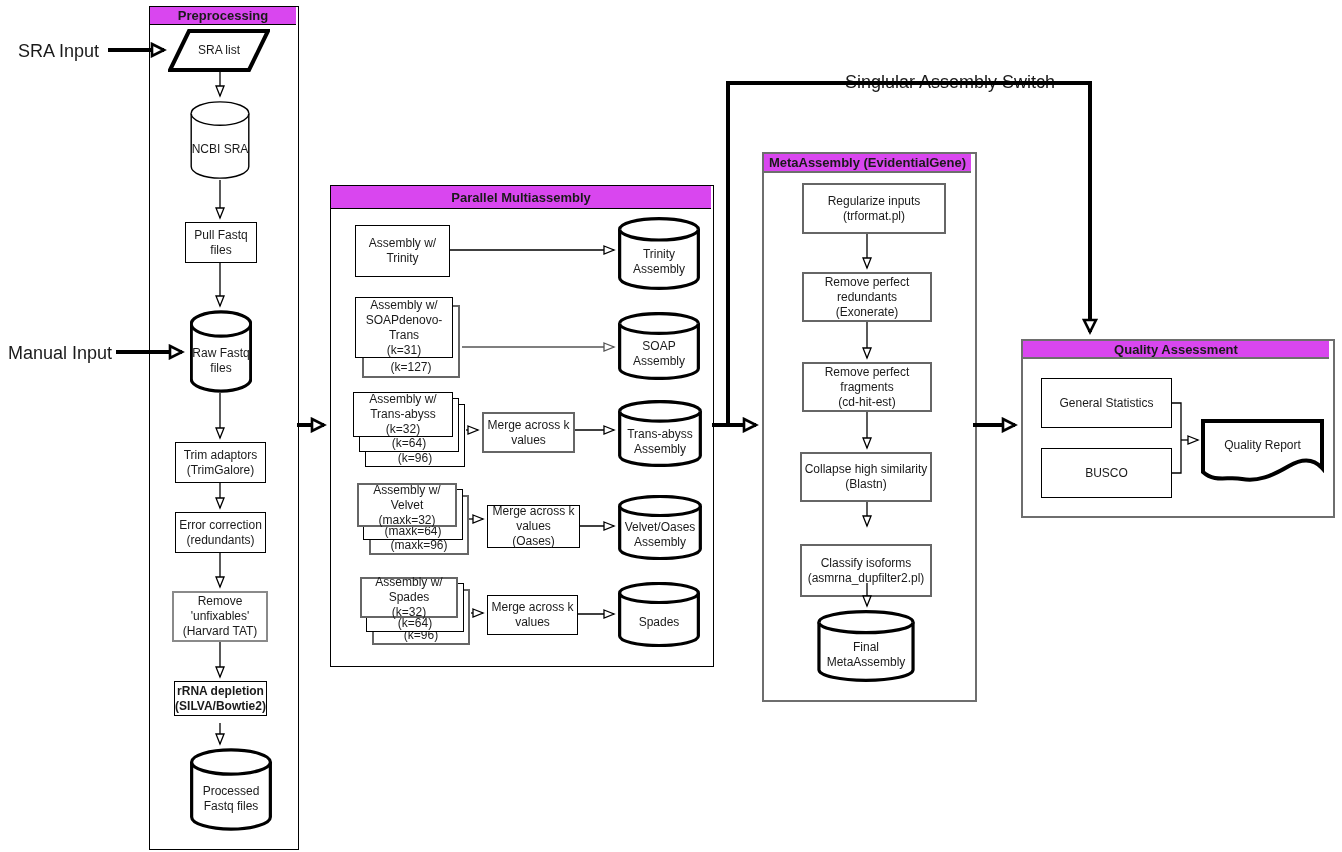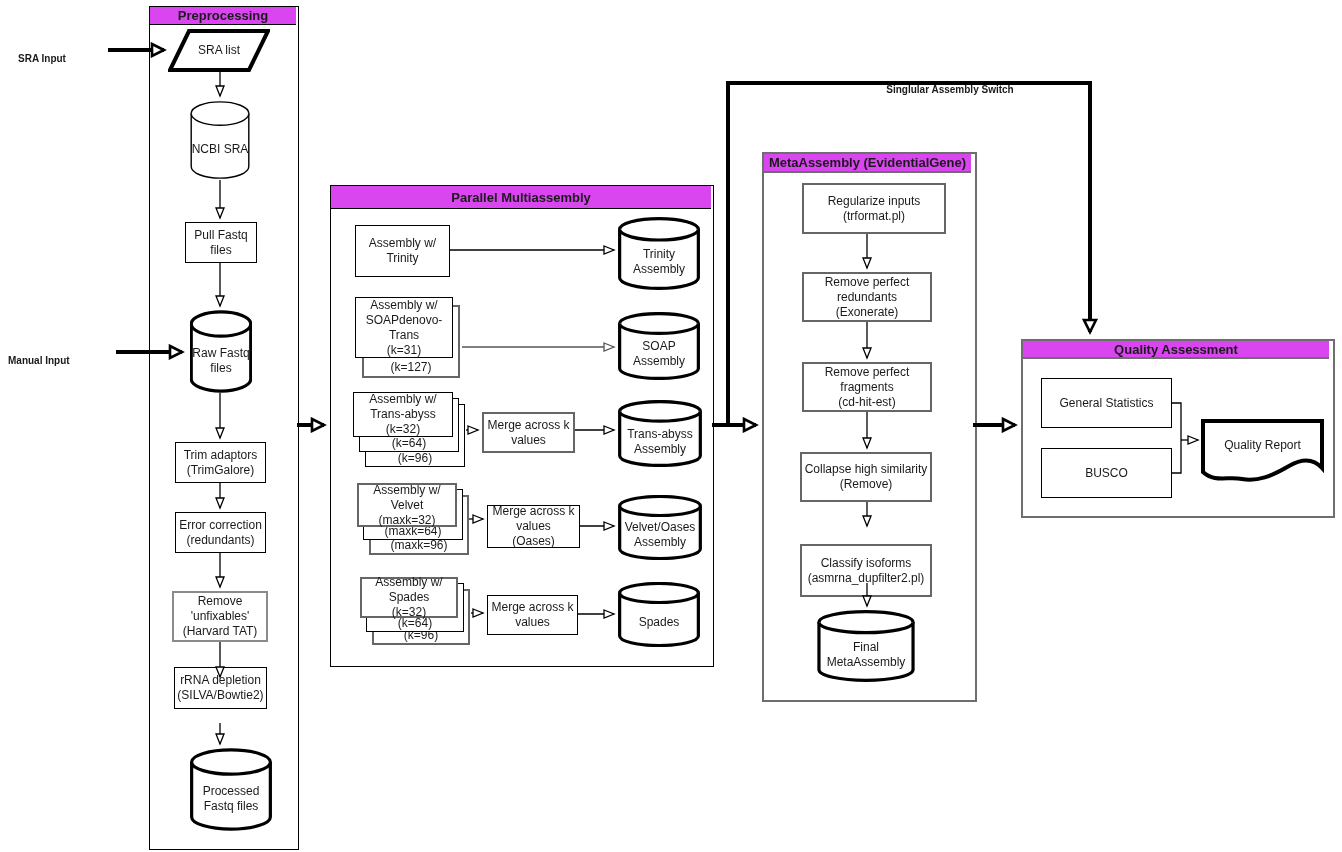--- a/index.html
+++ b/index.html
@@ -11,21 +11,21 @@
                font-weight:bold;font-size:13px;border-bottom:1px solid #000;box-sizing:border-box;
                background:#d946ef;}
   .node-box{position:absolute;background:#fff;border:1px solid #000;display:flex;align-items:center;
             justify-content:center;text-align:center;font-size:12px;line-height:1.25;
             white-space:pre-line;box-sizing:border-box;}
   .node-box.grayb{border:2px solid #666;}
   .strip{position:absolute;background:#fff;border:1px solid #000;display:flex;align-items:flex-end;
          justify-content:center;text-align:center;font-size:12px;box-sizing:border-box;
          padding-bottom:0px;line-height:15px;}
   .strip.grayb{border:2px solid #666;}
-  .ext-label{position:absolute;font-weight:bold;font-size:10px;white-space:nowrap;margin-top:12px;}
+  .ext-label{position:absolute;font-weight:normal;font-size:18px;white-space:nowrap;}
   .cyl{position:absolute;}
   .cyl svg{position:absolute;left:0;top:0;width:100%;height:100%;}
   .cyl path{fill:#fff;stroke:#000;vector-effect:non-scaling-stroke;}
   .cyl.bold path{stroke-width:3.2px;}
   .cyl.thin path{stroke-width:1.4px;}
   .cyl .cyl-label{position:absolute;left:0;right:0;top:26%;bottom:2%;display:flex;align-items:center;
        justify-content:center;text-align:center;font-size:12px;line-height:1.25;white-space:pre-line;}
   .shape-wrap{position:absolute;}
   .shape-wrap svg{position:absolute;left:0;top:0;width:100%;height:100%;}
   .shape-wrap .shape-label{position:absolute;left:0;right:0;top:0;bottom:0;display:flex;
@@ -85,21 +85,21 @@
   <div class="node-box z5" style="left:175px;top:442px;width:91px;height:41px;">Trim adaptors
 (TrimGalore)</div>
 
   <div class="node-box z5" style="left:175px;top:512px;width:91px;height:41px;">Error correction
 (redundants)</div>
 
   <div class="node-box grayb z5" style="left:172px;top:591px;width:96px;height:51px;border-color:#8a8a8a;">Remove
 'unfixables'
 (Harvard TAT)</div>
 
-  <div class="node-box z5" style="left:174px;top:667px;width:93px;height:42px;">rRNA depletion
+  <div class="node-box z5" style="left:174px;top:681px;width:93px;height:35px;font-weight:bold;">rRNA depletion
 (SILVA/Bowtie2)</div>
 
   <div class="cyl bold z5" style="left:190px;top:748px;width:82px;height:83px;">
     <svg viewBox="0 0 100 130" preserveAspectRatio="none">
       <path d="M2,22 A48,19 0 0 1 98,22 L98,108 A48,19 0 0 1 2,108 Z"></path>
       <path d="M2,22 A48,19 0 0 0 98,22" fill="none"></path>
     </svg>
     <span class="cyl-label">Processed
 Fastq files</span>
   </div>
@@ -179,21 +179,21 @@
 
   <div class="node-box grayb z5" style="left:802px;top:183px;width:144px;height:51px;">Regularize inputs
 (trformat.pl)</div>
   <div class="node-box grayb z5" style="left:802px;top:272px;width:130px;height:50px;">Remove perfect
 redundants
 (Exonerate)</div>
   <div class="node-box grayb z5" style="left:802px;top:362px;width:130px;height:50px;">Remove perfect
 fragments
 (cd-hit-est)</div>
   <div class="node-box grayb z5" style="left:800px;top:452px;width:132px;height:50px;">Collapse high similarity
-(Remove)</div>
+(Blastn)</div>
   <div class="node-box grayb z5" style="left:800px;top:544px;width:132px;height:53px;">Classify isoforms
 (asmrna_dupfilter2.pl)</div>
   <div class="cyl bold z5" style="left:817px;top:610px;width:98px;height:72px;">
     <svg viewBox="0 0 100 130" preserveAspectRatio="none">
       <path d="M2,22 A48,19 0 0 1 98,22 L98,108 A48,19 0 0 1 2,108 Z"></path>
       <path d="M2,22 A48,19 0 0 0 98,22" fill="none"></path>
     </svg>
     <span class="cyl-label">Final
 MetaAssembly</span>
   </div>

